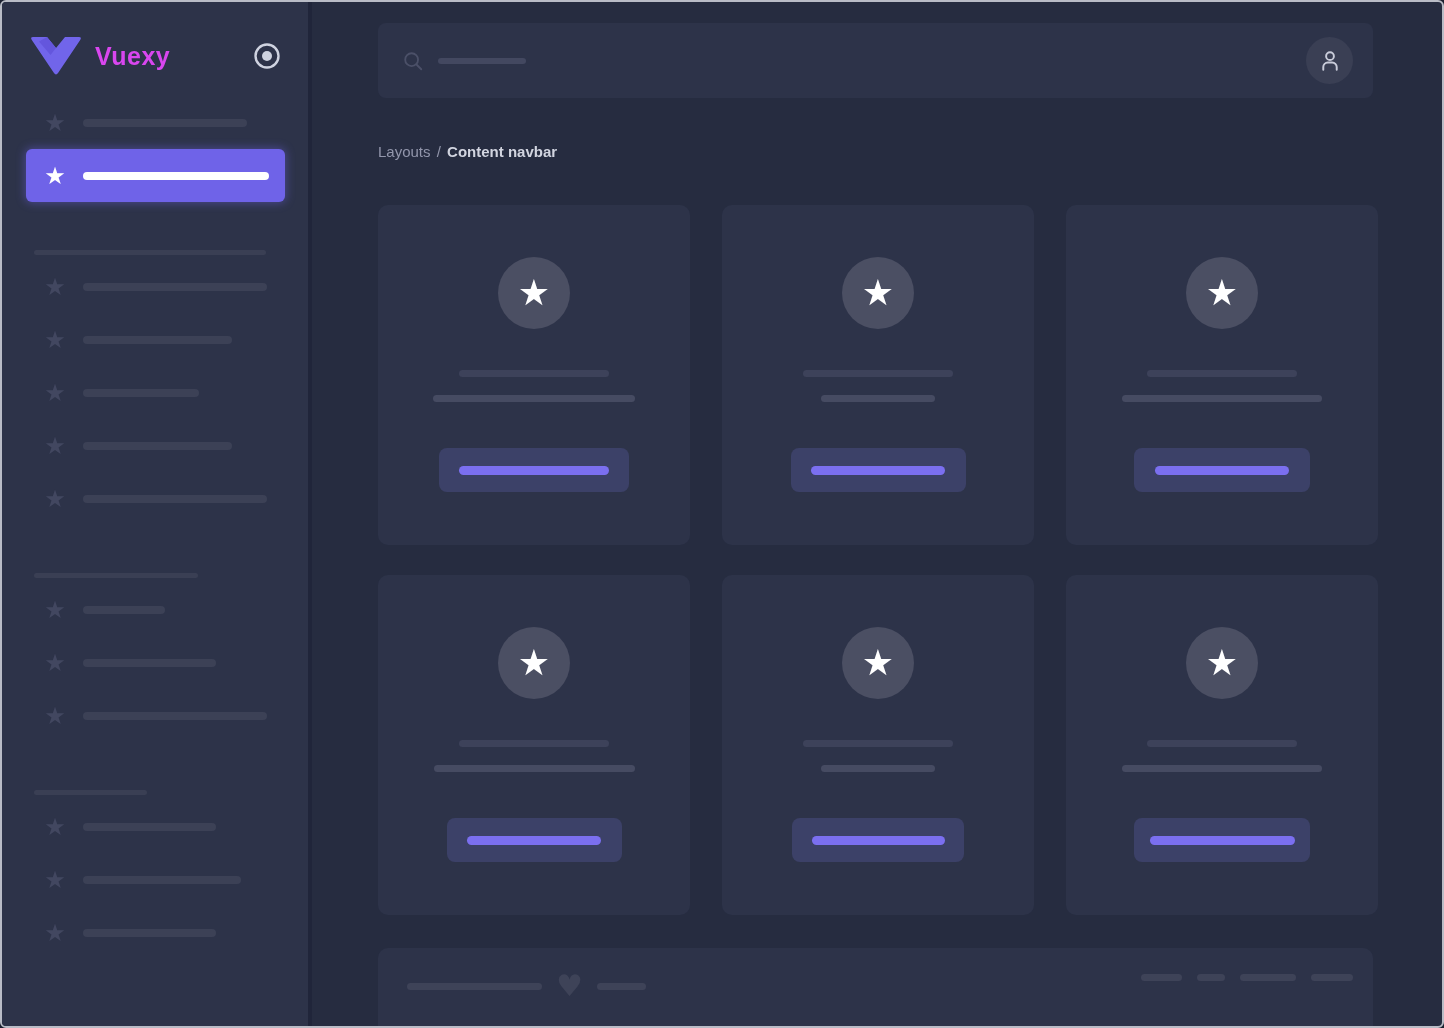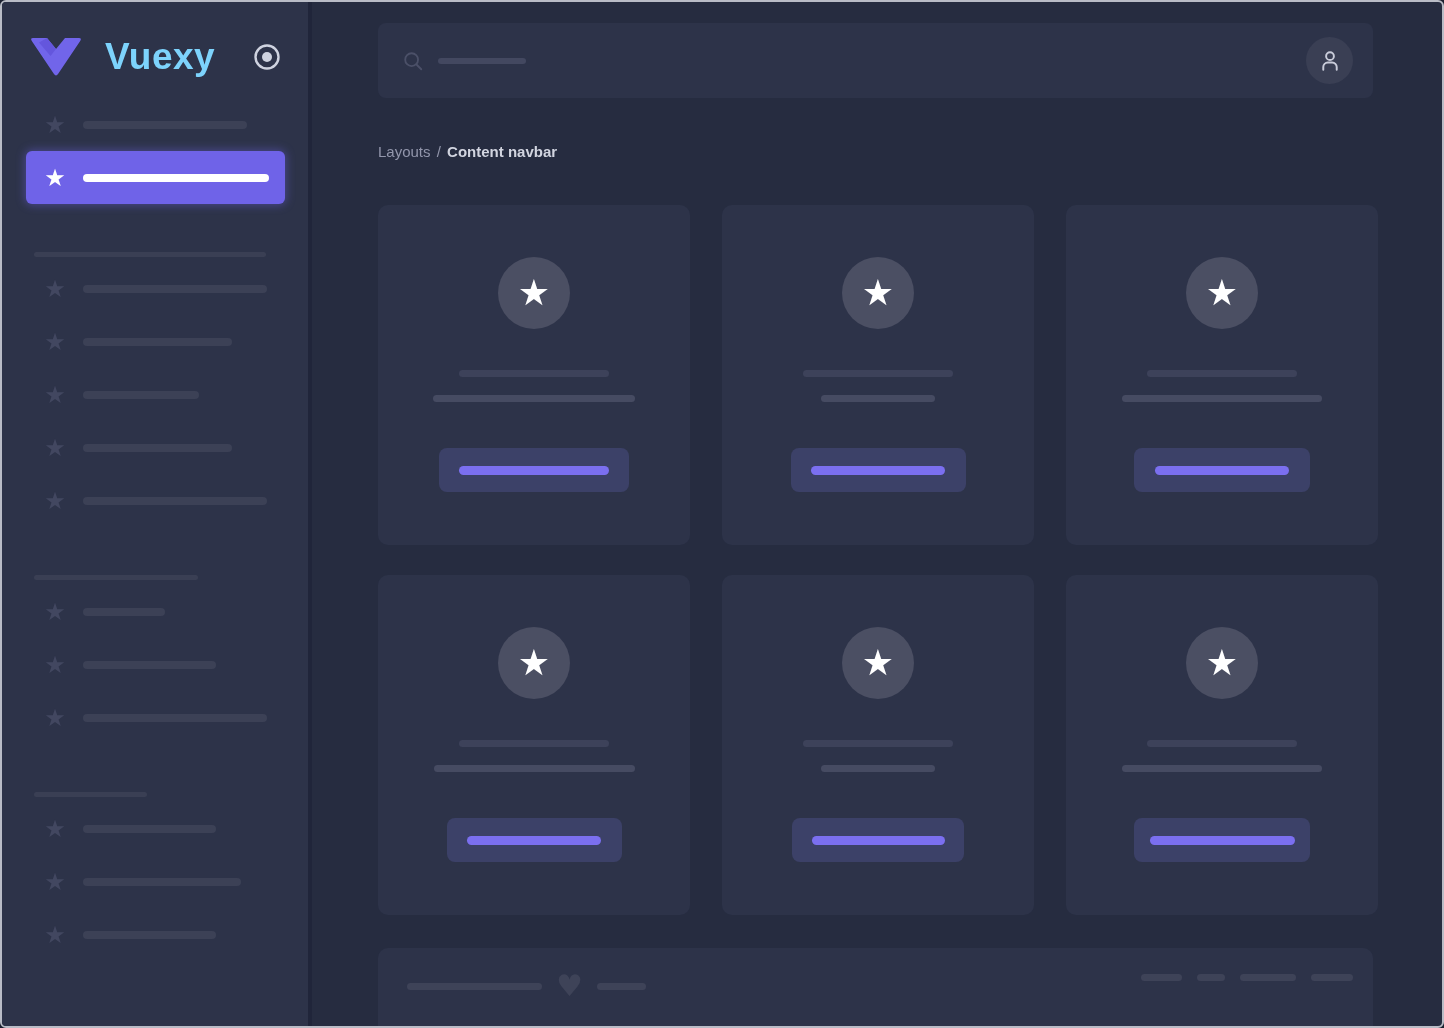--- a/index.html
+++ b/index.html
@@ -4,21 +4,21 @@
 <style>
   * { margin:0; padding:0; box-sizing:border-box; }
   html,body { width:1444px; height:1028px; background:#1b2030; font-family:"Liberation Sans", sans-serif; }
   .frame { position:relative; width:1444px; height:1028px; background:#262c40;
            border:2px solid #b9bcc6; border-radius:6px; overflow:hidden; }
 
   
   .sidebar { position:absolute; left:0; top:0; width:310px; height:100%;
              background:#2d3349; border-right:4px solid #20253a; }
   .logo-row { display:flex; align-items:center; padding:34px 26px 0 28px; }
-  .logo-text { font-size:37px; font-weight:bold; color:#7dd3fc; margin-left:23px; letter-spacing:.5px; }
+  .logo-text { font-size:25px; font-weight:bold; color:#d946ef; margin-left:13px; letter-spacing:.5px; }
   .logo-toggle { margin-left:auto; cursor:pointer; display:flex; }
   .nav { margin-top:20px; padding:0 23px 0 24px; }
   .nav-item { display:flex; align-items:center; height:53px; padding:0 16px; border-radius:6px; cursor:pointer; }
   .nav-item.active { background:#6f63e8; box-shadow:0 0 10px 1px rgba(111,99,232,.45); }
   .star { font-family:"DejaVu Sans", sans-serif; font-size:24px; line-height:24px;
           color:#424760; width:26px; text-align:center; flex:none; }
   .nav-item.active .star { color:#ffffff; }
   .nav-bar { height:8px; border-radius:4px; background:#3c4156; margin-left:15px; flex:none; }
   .nav-item.active .nav-bar { background:#ffffff; }
   .section-divider { height:5px; border-radius:3px; background:#3a3f54; margin:48px 0 5px 8px; }

